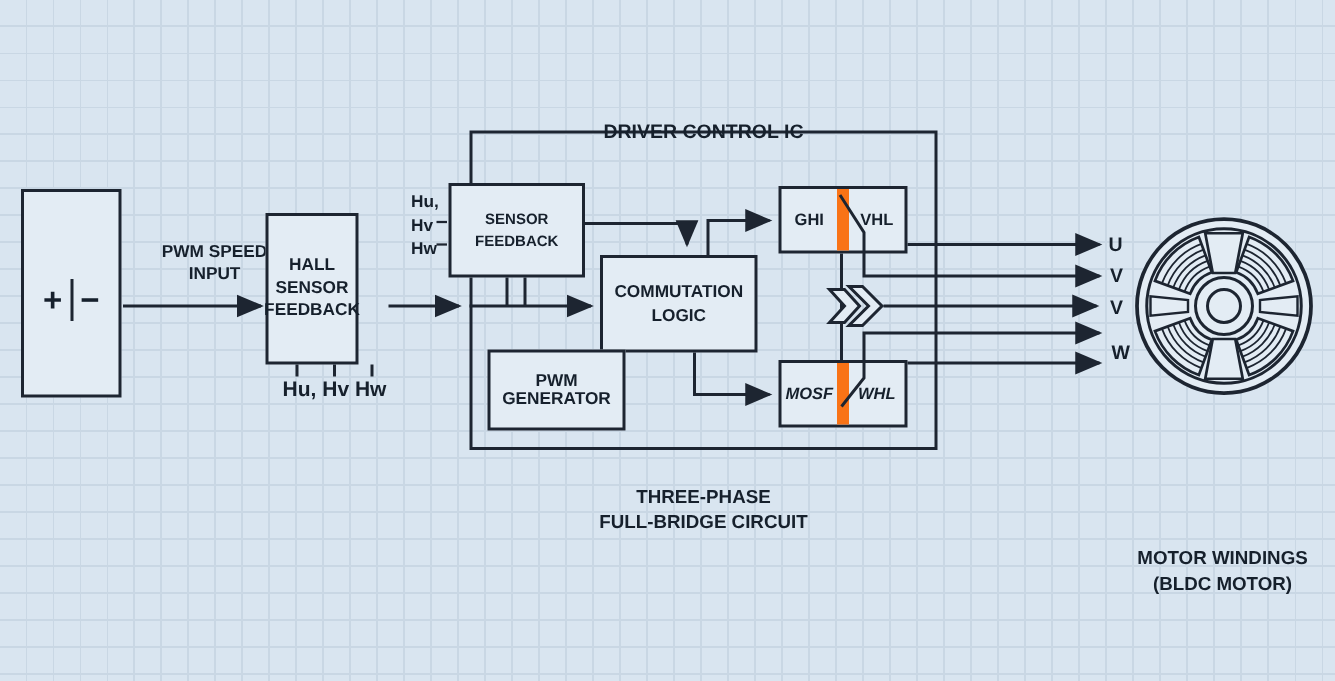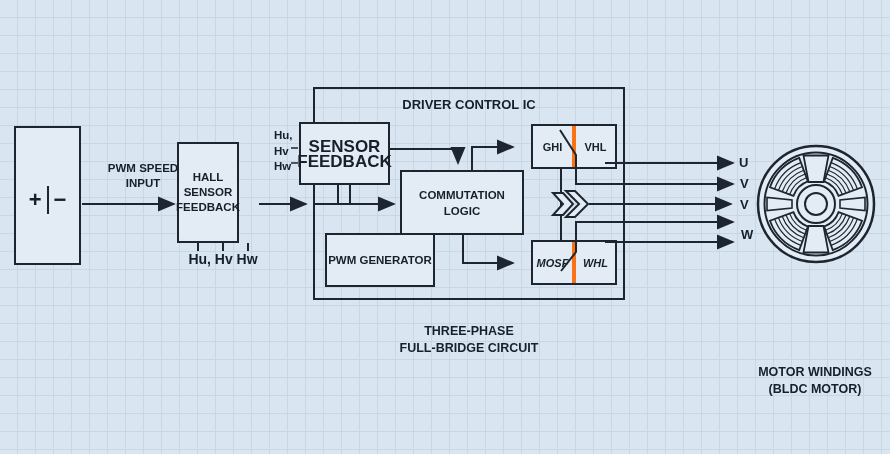--- a/index.html
+++ b/index.html
@@ -17,23 +17,23 @@
   .box{
     position:absolute;
     border:2px solid #1d2531;
     background:#e3ecf4;
     box-sizing:border-box;
     display:flex;flex-direction:column;
     align-items:center;justify-content:center;
     text-align:center;font-weight:700;
   }
   .lbl{position:absolute;font-weight:700;text-align:center;line-height:15px;}
-  .cells{flex-direction:row;align-items:stretch;padding:0;margin-left:12px;}
+  .cells{flex-direction:row;align-items:stretch;padding:0;}
   .cell{flex:1;display:flex;align-items:center;justify-content:center;font-size:11px;font-weight:700;}
-  .cell.right{border-left:4px solid #f97316;}
+  .cell.right{border-left:8px solid #f97316;}
   .dc-text{line-height:19px;font-size:12px;letter-spacing:.2px;}
   .battery{display:flex;align-items:center;justify-content:center;gap:5px;margin-top:8px;height:30px;}
   .battery .plus{font-size:22px;font-weight:700;line-height:30px;}
   .battery .plate{width:0;height:28px;border-left:2px solid #1d2531;display:inline-block;}
   .battery .minus{font-size:22px;font-weight:700;line-height:30px;}
   .overlay{position:absolute;left:0;top:0;width:890px;height:454px;pointer-events:none;}
 </style>
 </head>
 <body>
 
@@ -58,33 +58,33 @@
   </div>
   <div class="lbl" style="left:182px;top:252px;width:82px;font-size:14px;">Hu, Hv  Hw</div>
 
   <div class="lbl" style="left:274px;top:128px;width:24px;font-size:11.5px;text-align:left;line-height:15.5px;">
     <div>Hu,</div>
     <div>Hv</div>
     <div>Hw</div>
   </div>
 
   <div class="box" style="left:313px;top:87px;width:312px;height:213px;background:transparent;"></div>
-  <div class="lbl" style="left:313px;top:97px;width:312px;font-size:13px;">DRIVER CONTROL IC</div>
+  <div class="lbl" style="left:313px;top:80px;width:312px;font-size:13px;">DRIVER CONTROL IC</div>
 
-  <div class="box" style="left:299px;top:122px;width:91px;height:63px;font-size:17px;line-height:15px;">
+  <div class="box" style="left:299px;top:122px;width:91px;height:63px;font-size:10px;line-height:15px;">
     <div>SENSOR</div>
     <div>FEEDBACK</div>
   </div>
 
-  <div class="box" style="left:400px;top:170px;width:124px;height:65px;font-size:11.5px;line-height:16px;">
+  <div class="box" style="left:400px;top:170px;width:105px;height:65px;font-size:11.5px;line-height:16px;">
     <div>COMMUTATION</div>
     <div>LOGIC</div>
   </div>
 
-  <div class="box" style="left:325px;top:233px;width:110px;height:54px;font-size:11.5px;">
+  <div class="box" style="left:325px;top:233px;width:92px;height:54px;font-size:11.5px;">
     <div>PWM GENERATOR</div>
   </div>
 
   <div class="box cells" style="left:519px;top:124px;width:86px;height:45px;">
     <div class="cell">GHI</div>
     <div class="cell right">VHL</div>
   </div>
 
   <div class="box cells" style="left:519px;top:240px;width:86px;height:45px;font-style:italic;">
     <div class="cell">MOSF</div>

